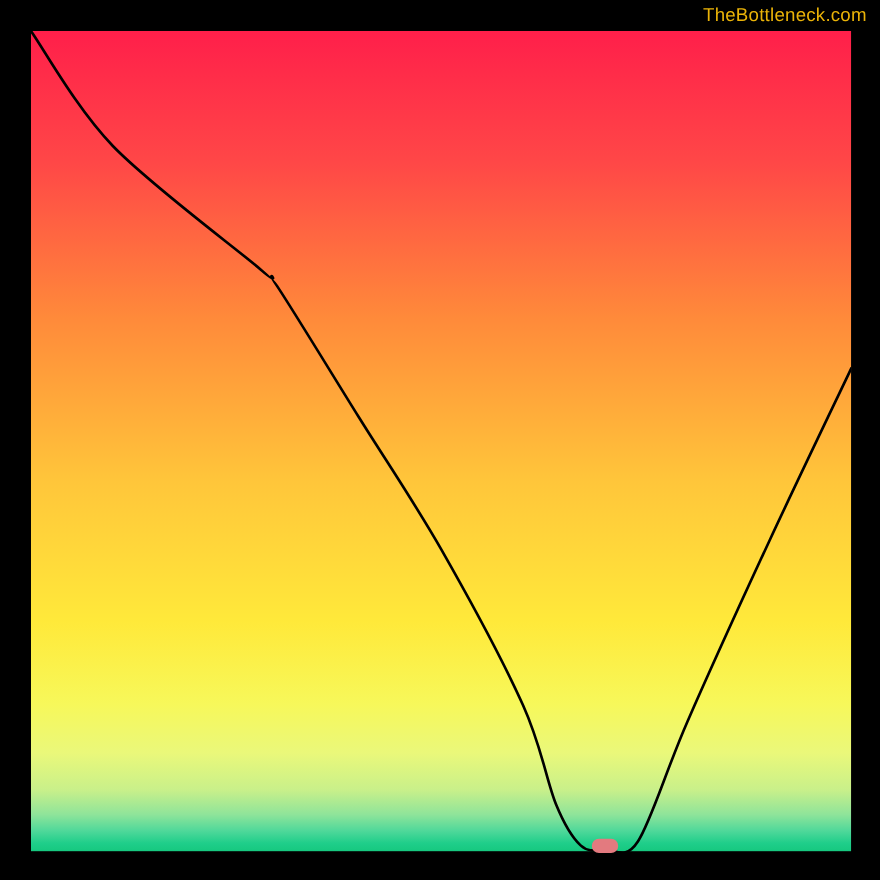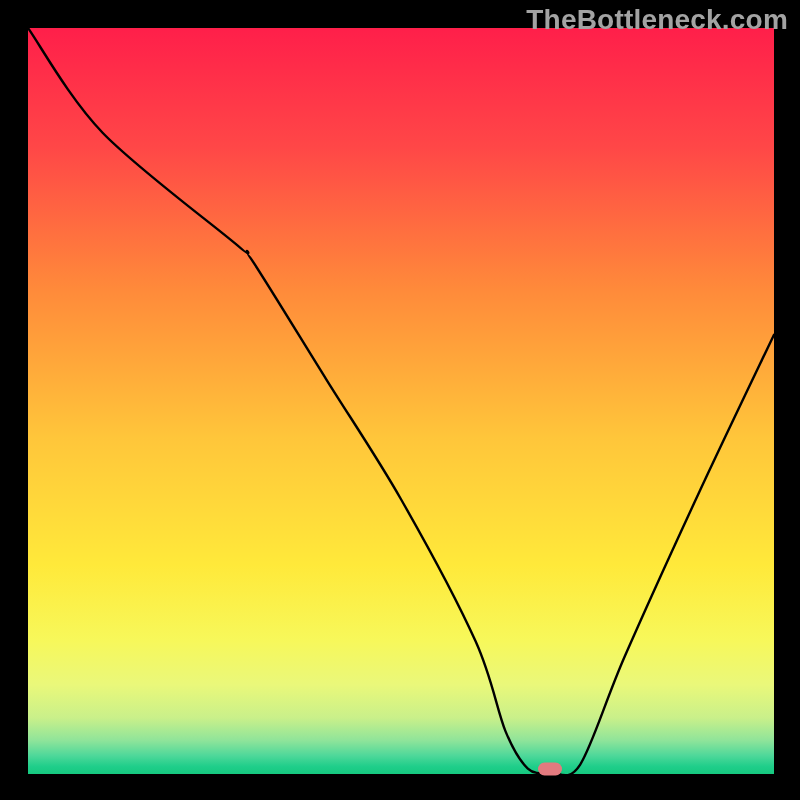--- a/index.html
+++ b/index.html
@@ -3,23 +3,23 @@
 <meta charset="utf-8">
 <style>
   * { margin: 0; padding: 0; box-sizing: border-box; }
   html, body { width: 800px; height: 800px; overflow: hidden; }
   body { background: #000; font-family: Arial, sans-serif; position: relative; }
 
   .watermark {
     position: absolute;
     top: 4px;
     right: 12px;
-    color: #a3a3a3;
-    font-size: 28px;
-    font-weight: 700;
+    color: #eab308;
+    font-size: 17px;
+    font-weight: 400;
     z-index: 10;
     letter-spacing: 0.2px;
   }
 
   .plot-area {
     position: absolute;
     left: 28px;
     top: 28px;
     width: 746px;
     height: 748px;

